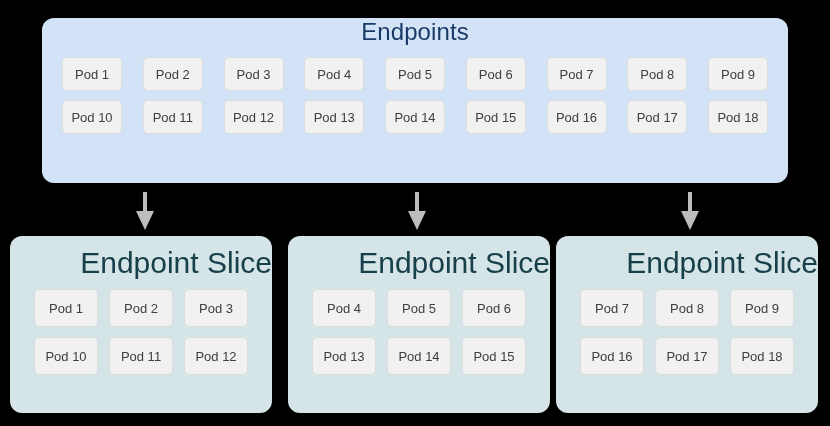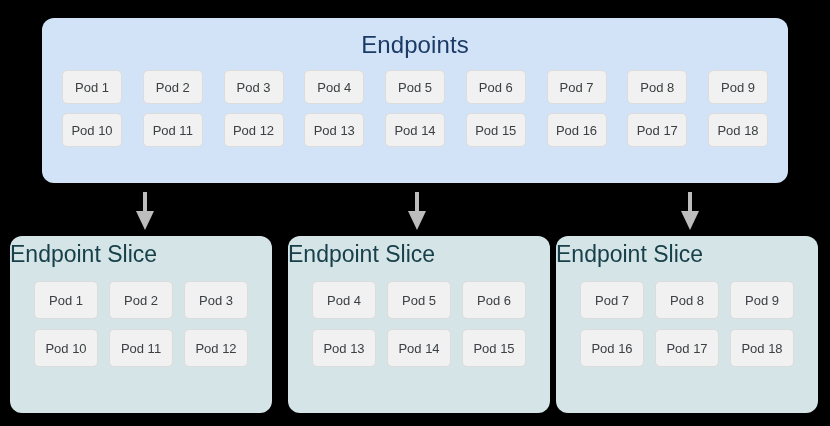--- a/index.html
+++ b/index.html
@@ -32,21 +32,20 @@
     background: #d2e3f7;
     border-radius: 12px;
     box-sizing: border-box;
   }
 
   .panel-title {
     text-align: center;
     color: #1b3a66;
     font-size: 24px;
     line-height: 28px;
-    padding-top: 13px;
     letter-spacing: 0.1px;
     font-weight: 400;
     user-select: none;
   }
 
   .pod-rows {
     padding: 11px 20px 0 20px;
   }
 
   .pod-row {
@@ -88,25 +87,25 @@
     height: 177px;
     background: #d5e4e7;
     border-radius: 12px;
     box-sizing: border-box;
   }
   .slice-panel.s0 { left: 10px; }
   .slice-panel.s1 { left: 288px; }
   .slice-panel.s2 { left: 556px; }
 
   .slice-title {
-    text-align: left;
+    text-align: right;
     color: #17404a;
-    font-size: 23px;
+    font-size: 30px;
     line-height: 27px;
-    padding-top: 5px;
+    padding-top: 13px;
     font-weight: 400;
     user-select: none;
   }
 
   .slice-pod-rows {
     padding: 13px 24px 0 24px;
   }
 
   .slice-pod-row {
     display: flex;

